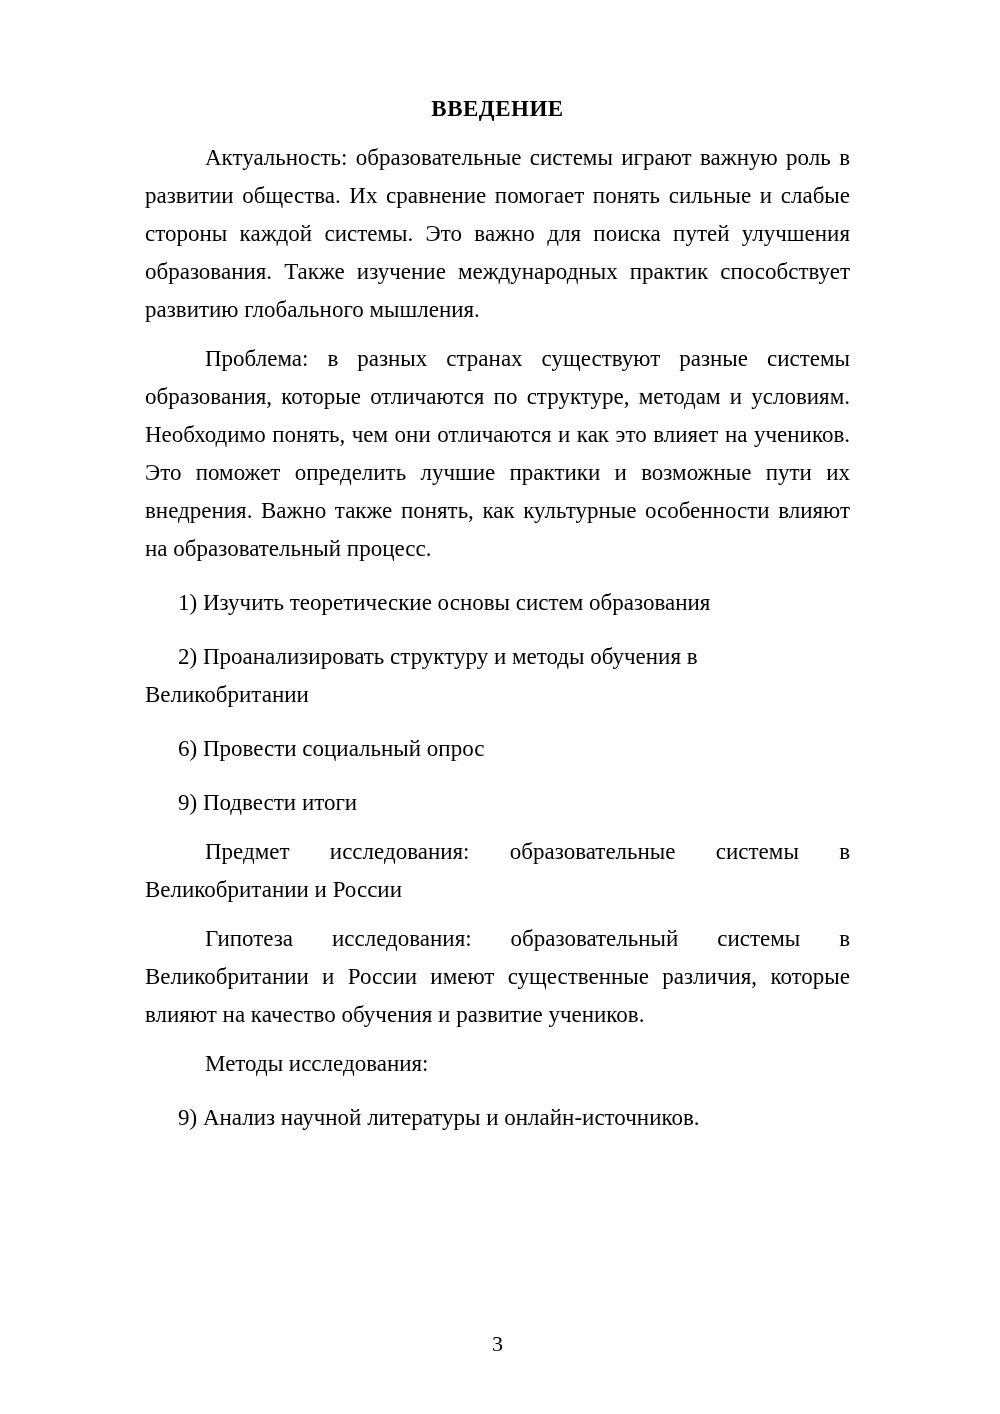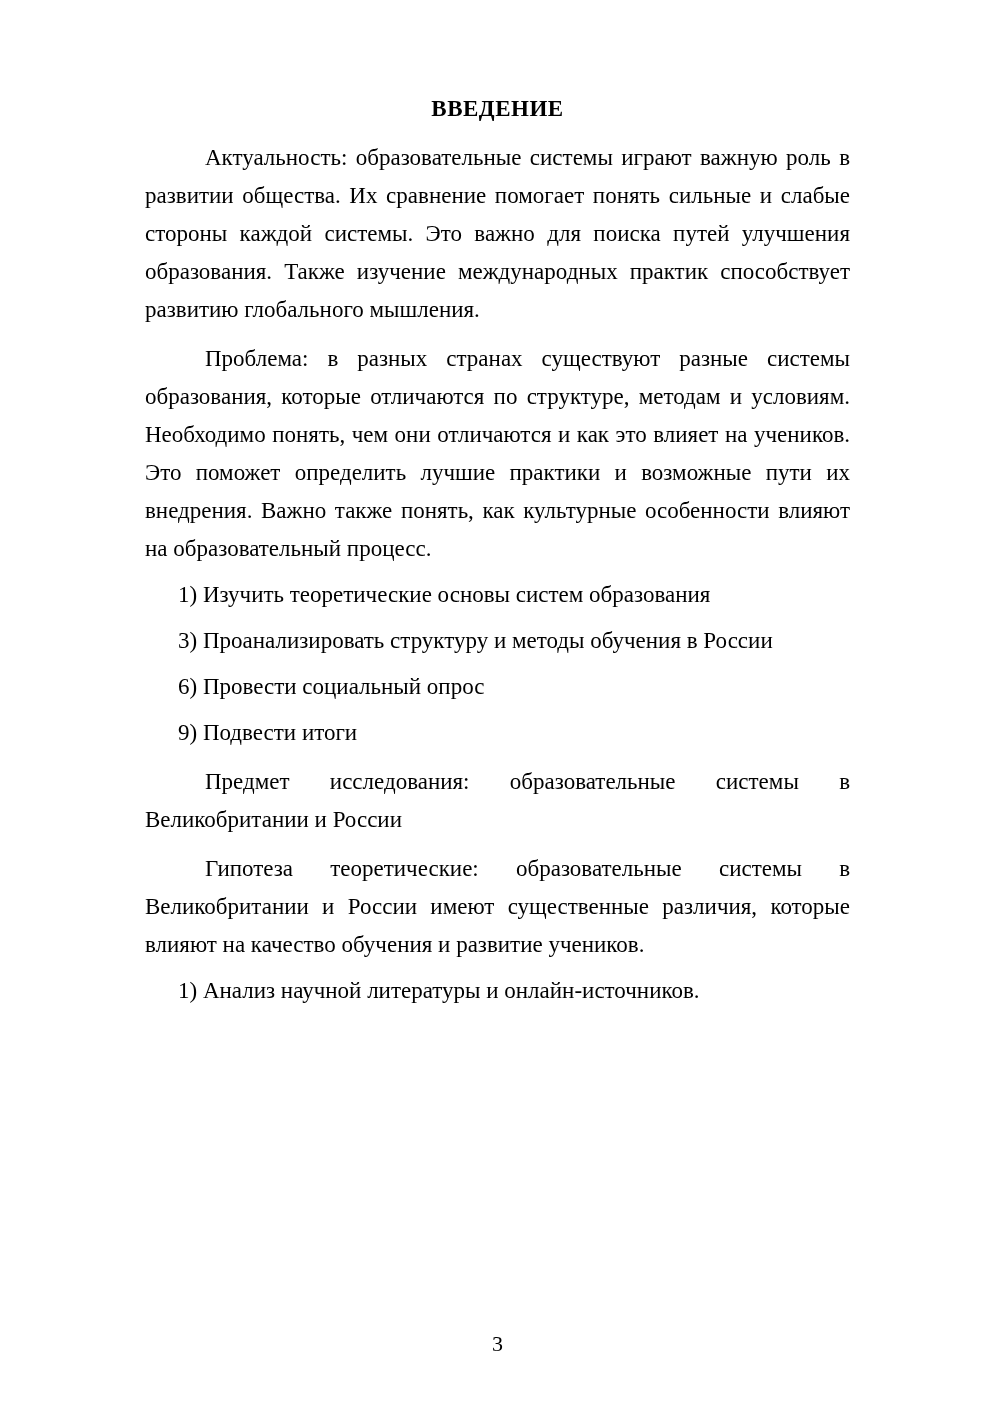--- a/index.html
+++ b/index.html
@@ -36,21 +36,21 @@
     text-align: justify;
     text-indent: 60px;
     margin: 11px 0 8px 0;
     hyphens: none;
   }
   .item {
     font-size: 23px;
     line-height: 38px;
     text-align: left;
     text-indent: 33px;
-    margin: 8px 0 8px 0;
+    margin: 16px 0 8px 0;
   }
   .page-number {
     position: absolute;
     left: 145px;
     right: 70px;
     bottom: 56px;
     text-align: center;
     font-size: 22px;
     line-height: 28px;
   }
@@ -62,27 +62,28 @@
 
   <h1 class="title">ВВЕДЕНИЕ</h1>
 
   <p class="para">Актуальность: образовательные системы играют важную роль в развитии общества. Их сравнение помогает понять сильные и слабые стороны каждой системы. Это важно для поиска путей улучшения образования. Также изучение международных практик способствует развитию глобального мышления.</p>
 
   <p class="para">Проблема: в разных странах существуют разные системы образования, которые отличаются по структуре, методам и условиям. Необходимо понять, чем они отличаются и как это влияет на учеников. Это поможет определить лучшие практики и возможные пути их внедрения. Важно также понять, как культурные особенности влияют на образовательный процесс.</p>
 
 
 
   <p class="item">1) Изучить теоретические основы систем образования</p>
-  <p class="item">3) Проанализировать структуру и методы обучения в России</p>
+  <p class="item">2) Проанализировать структуру и методы обучения в Великобритании</p>
   <p class="item">6) Провести социальный опрос</p>
   <p class="item">9) Подвести итоги</p>
 
 
   <p class="para">Предмет исследования: образовательные системы в Великобритании и России</p>
 
-  <p class="para">Гипотеза теоретические: образовательные системы в Великобритании и России имеют существенные различия, которые влияют на качество обучения и развитие учеников.</p>
+  <p class="para">Гипотеза исследования: образовательный системы в Великобритании и России имеют существенные различия, которые влияют на качество обучения и развитие учеников.</p>
 
+  <p class="para">Методы исследования:</p>
 
-  <p class="item">1) Анализ научной литературы и онлайн-источников.</p>
+  <p class="item">9) Анализ научной литературы и онлайн-источников.</p>
 
   <div class="page-number">3</div>
 
 </div>
 
 </body></html>

